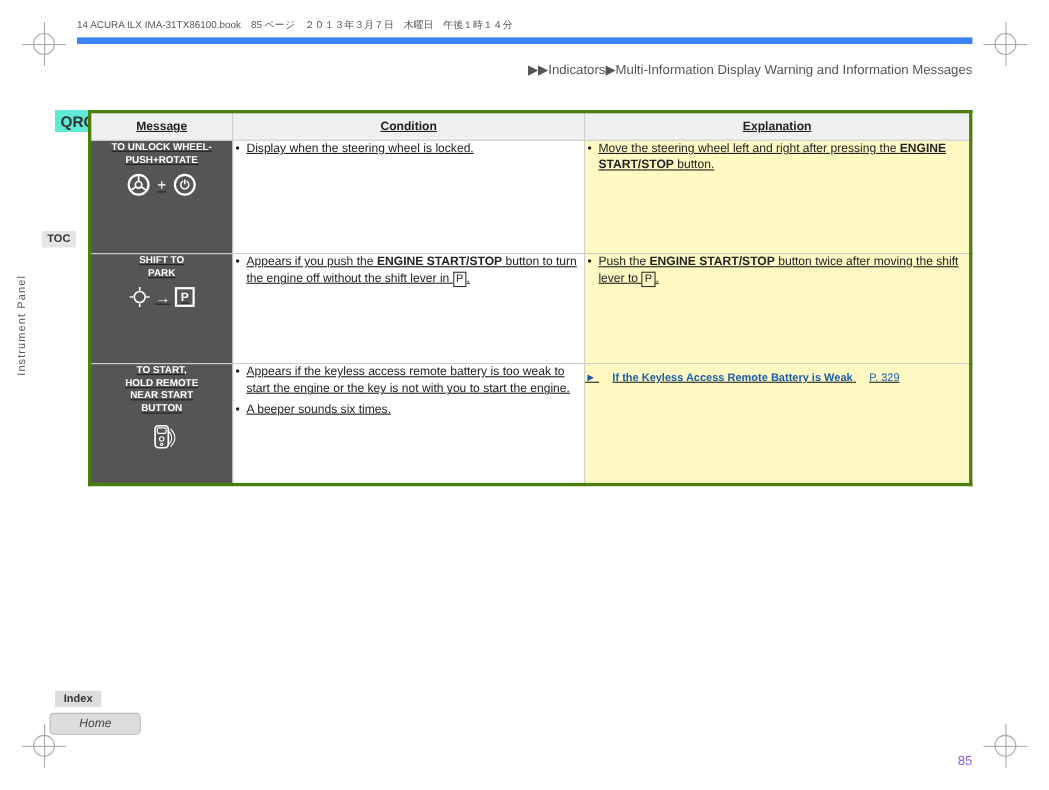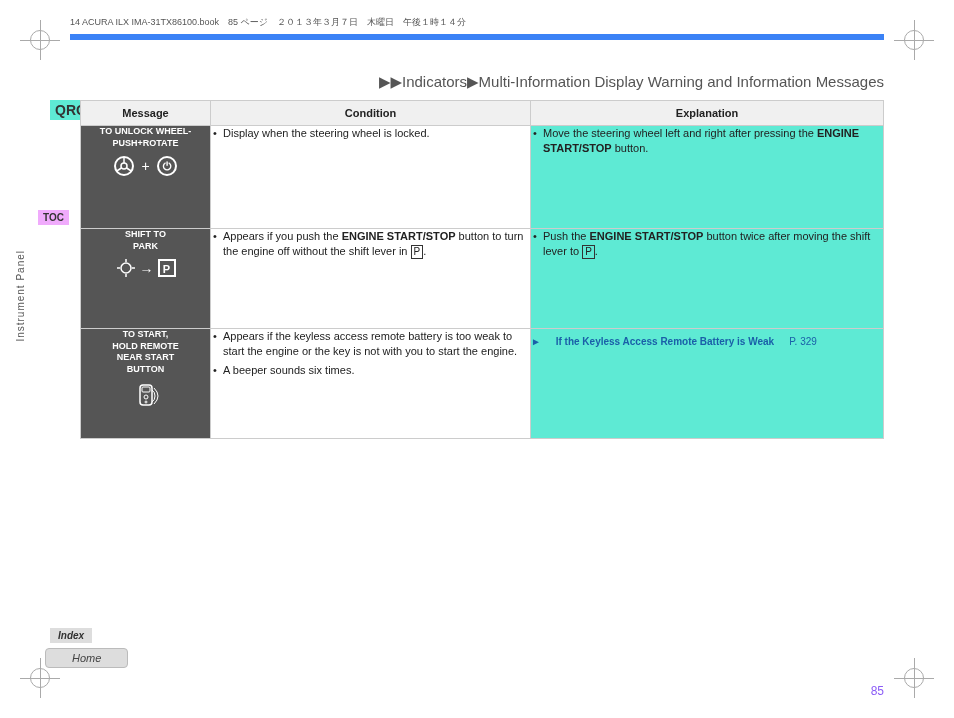--- a/index.html
+++ b/index.html
@@ -72,43 +72,43 @@
       justify-content: space-between;
     }
     .top-bar-text {
       font-size: 9px;
       color: #555;
     }
 
     
     .breadcrumb-bar {
       position: absolute;
-      top: 73px;
+      top: 56px;
       right: 70px;
-      font-size: 15px;
+      font-size: 12px;
       color: #555;
     }
 
     
     .qrg-label {
       position: absolute;
       top: 100px;
       left: 50px;
       background: #5eead4;
       padding: 2px 5px;
       font-size: 14px;
       font-weight: bold;
       color: #333;
     }
 
     .toc-label {
       position: absolute;
       top: 210px;
       left: 38px;
-      background: #f0abfc;
+      background: #e5e5e5;
       padding: 2px 5px;
       font-size: 10px;
       font-weight: bold;
       color: #333;
     }
 
     .instrument-panel-label {
       position: absolute;
       top: 250px;
       left: 15px;
@@ -125,21 +125,22 @@
       top: 100px;
       left: 80px;
       right: 70px;
       bottom: 80px;
     }
 
     
     .info-table {
       width: 100%;
       border-collapse: collapse;
-      border: 1px solid #4d7c0f;
+      border: 3px solid #4d7c0f;
+      text-decoration: underline;
     }
 
     .info-table th {
       background: #f0f0f0;
       padding: 6px 10px;
       text-align: center;
       font-size: 11px;
       font-weight: bold;
       border: 1px solid #ccc;
     }
@@ -171,21 +172,21 @@
     .condition-cell {
       width: 320px;
       padding: 8px 12px;
       background: #fff;
       font-size: 11px;
       line-height: 1.5;
     }
 
     .explanation-cell {
       padding: 8px 12px;
-      background: #5eead4;
+      background: #fef9c3;
       font-size: 11px;
       line-height: 1.5;
     }
 
     .bold { font-weight: bold; }
 
     
     .icon-container {
       display: flex;
       align-items: center;
@@ -208,21 +209,20 @@
     
     .index-button {
       position: absolute;
       bottom: 75px;
       left: 50px;
       background: #ddd;
       padding: 2px 8px;
       font-size: 10px;
       font-weight: bold;
       color: #333;
-      font-style: italic;
     }
 
     .home-button {
       position: absolute;
       bottom: 50px;
       left: 45px;
       background: #ddd;
       border-radius: 4px;
       padding: 3px 26px;
       font-size: 11px;

